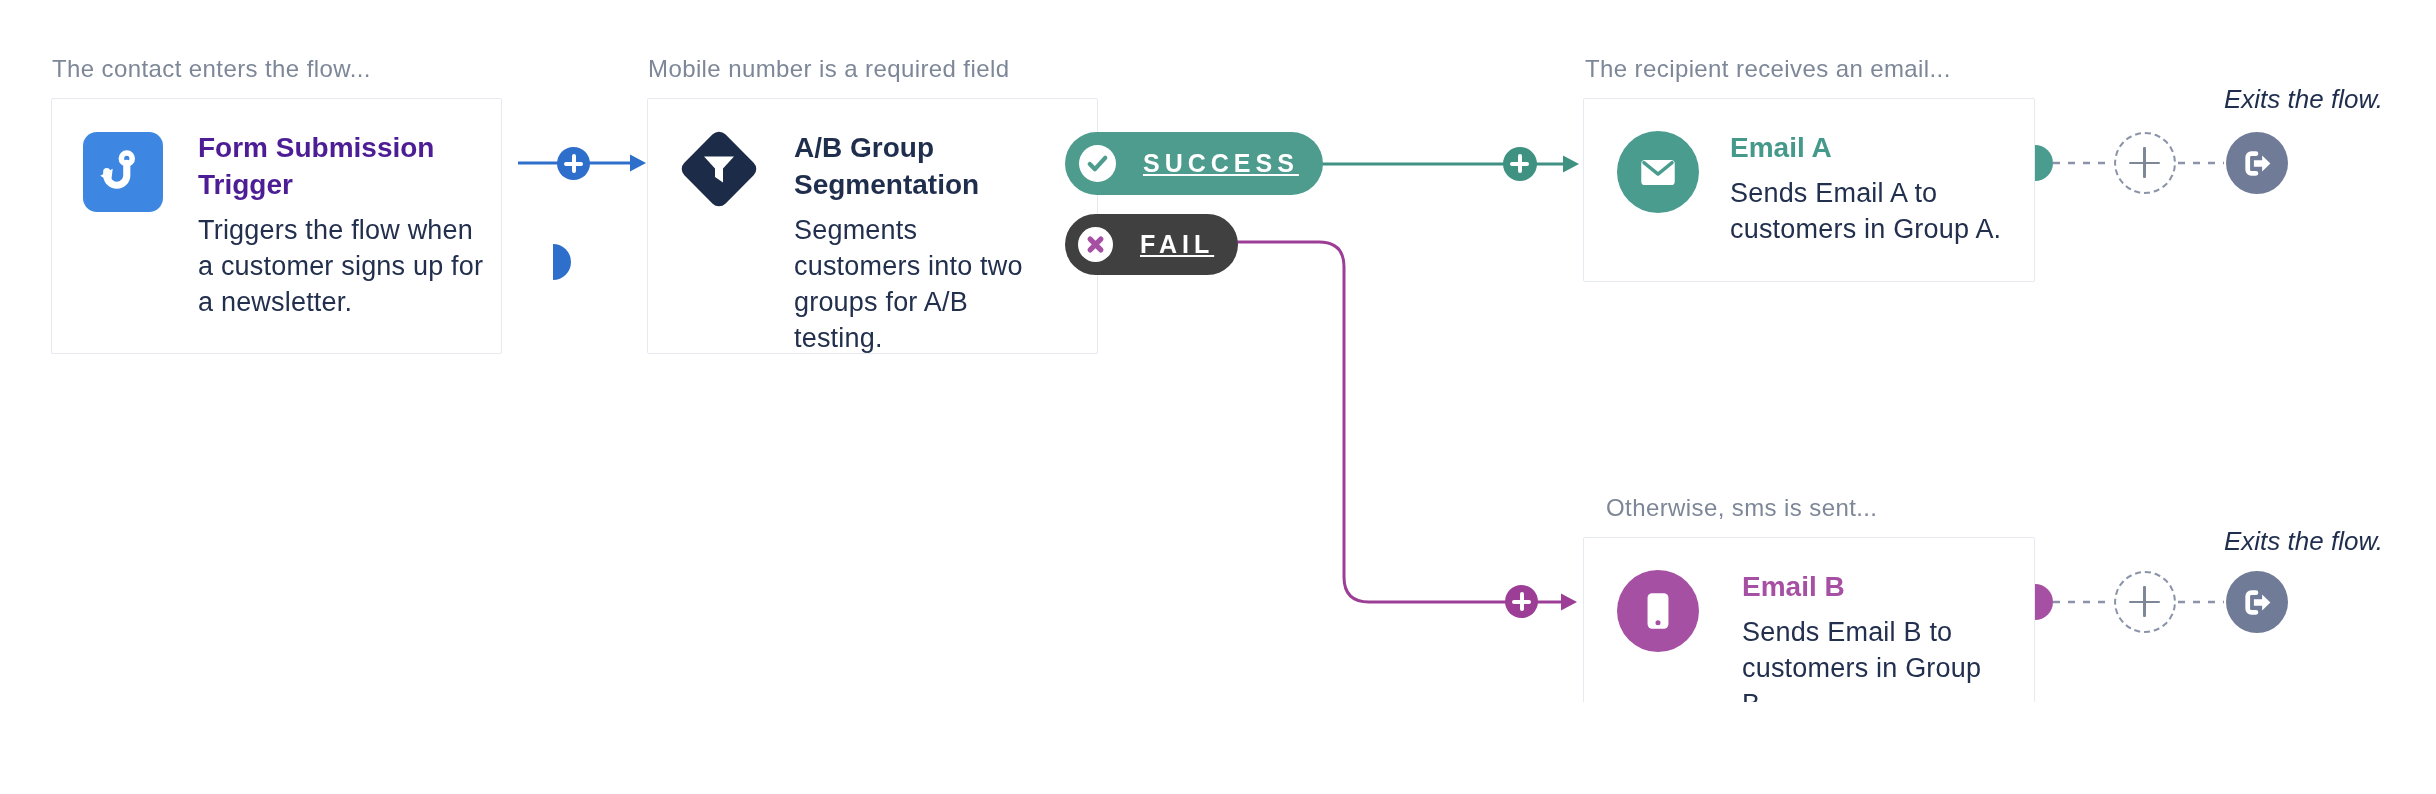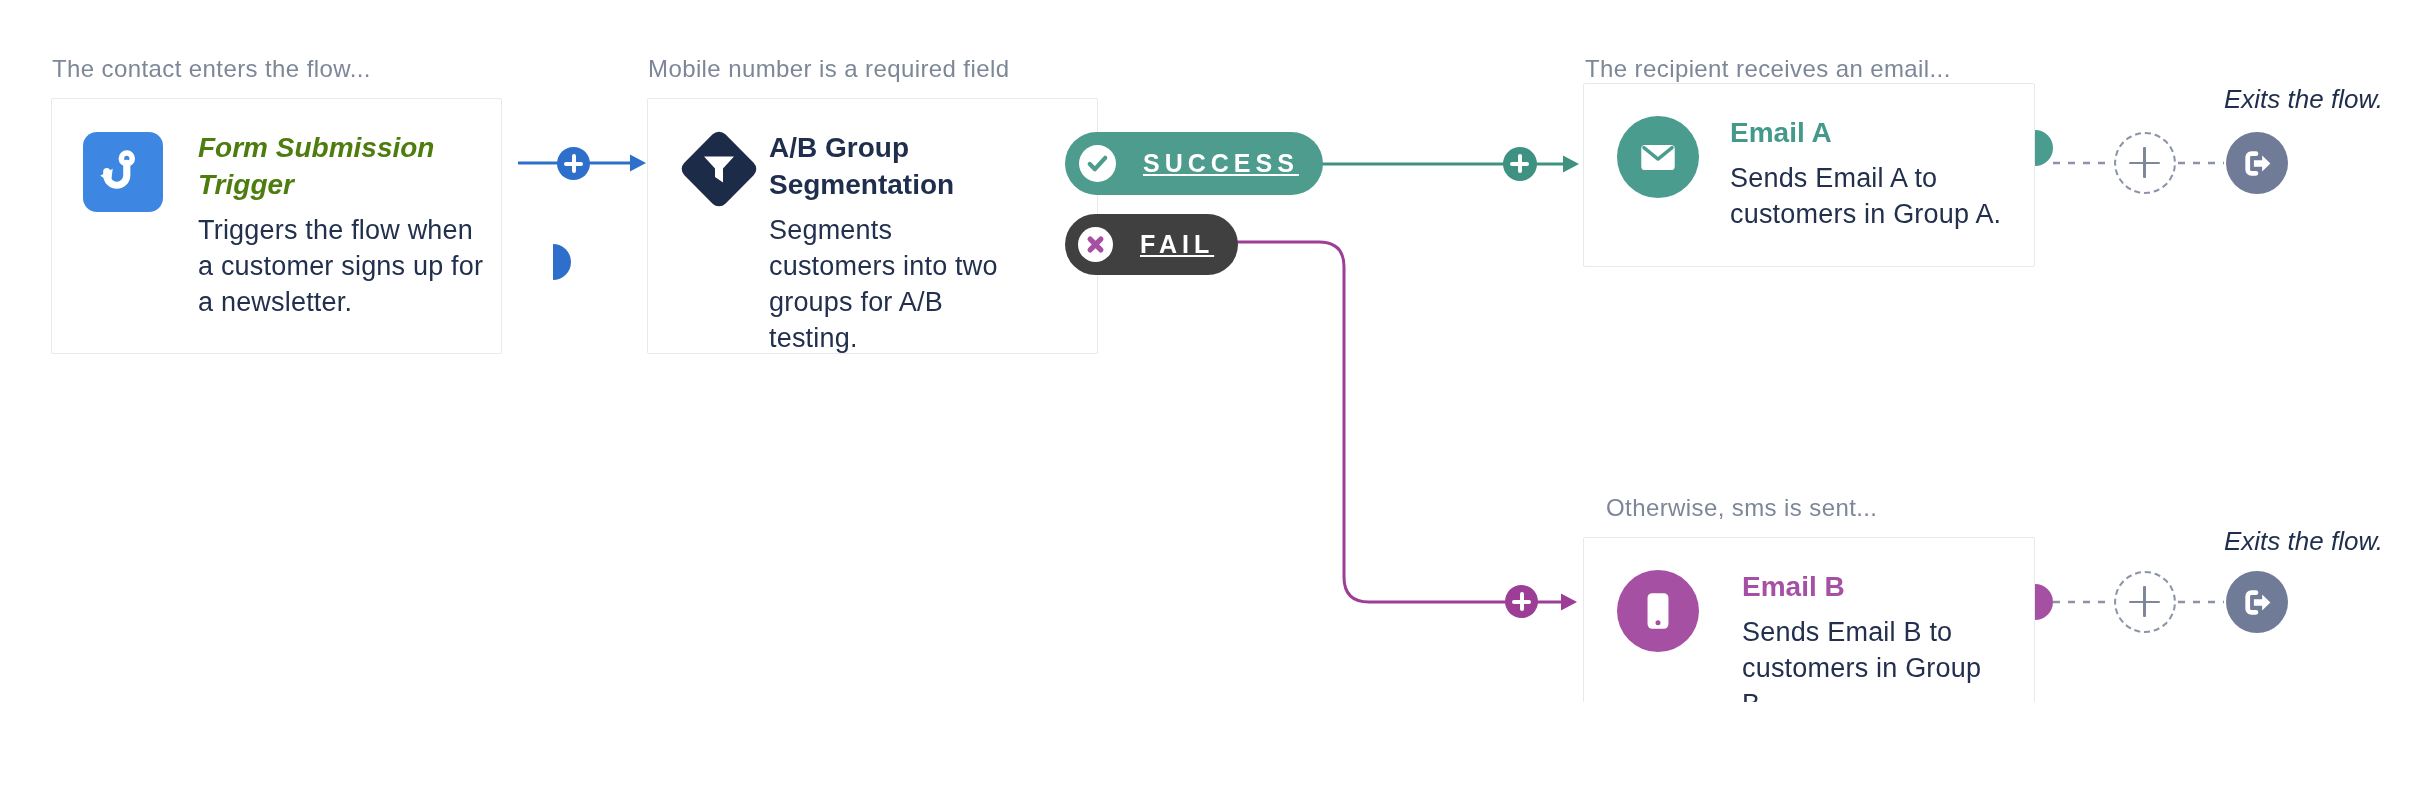--- a/index.html
+++ b/index.html
@@ -46,26 +46,26 @@
   }
   .node-desc {
     font-size: 27px;
     line-height: 36px;
     color: #22304e;
     letter-spacing: 0.2px;
   }
 
   #node-trigger  { left: 51px;   top: 98px;  width: 451px; height: 256px; }
   #node-segment  { left: 647px;  top: 98px;  width: 451px; height: 256px; }
-  #node-email-a  { left: 1583px; top: 83px;  width: 452px; height: 184px; }
+  #node-email-a  { left: 1583px; top: 98px;  width: 452px; height: 184px; }
   #node-email-b  { left: 1583px; top: 537px; width: 452px; height: 183px; }
 
   #node-trigger .node-text { margin-left: 35px; width: 295px; }
-  #node-trigger .node-title { color: #4d7c0f; font-style: italic; }
-  #node-segment .node-text { width: 250px; }
+  #node-trigger .node-title { color: #4c1d95; }
+  #node-segment .node-text { margin-left: 25px; width: 250px; }
   #node-segment .node-title { color: #1f2e4d; }
   #node-email-a .node-text { margin-left: 31px; width: 272px; }
   #node-email-a .node-title { color: #44998b; }
   #node-email-b .node-text { margin-left: 43px; width: 272px; }
   #node-email-b .node-title { color: #a650a4; }
 
   
   .sq-icon {
     width: 80px; height: 80px;
     margin: 33px 0 0 31px;

